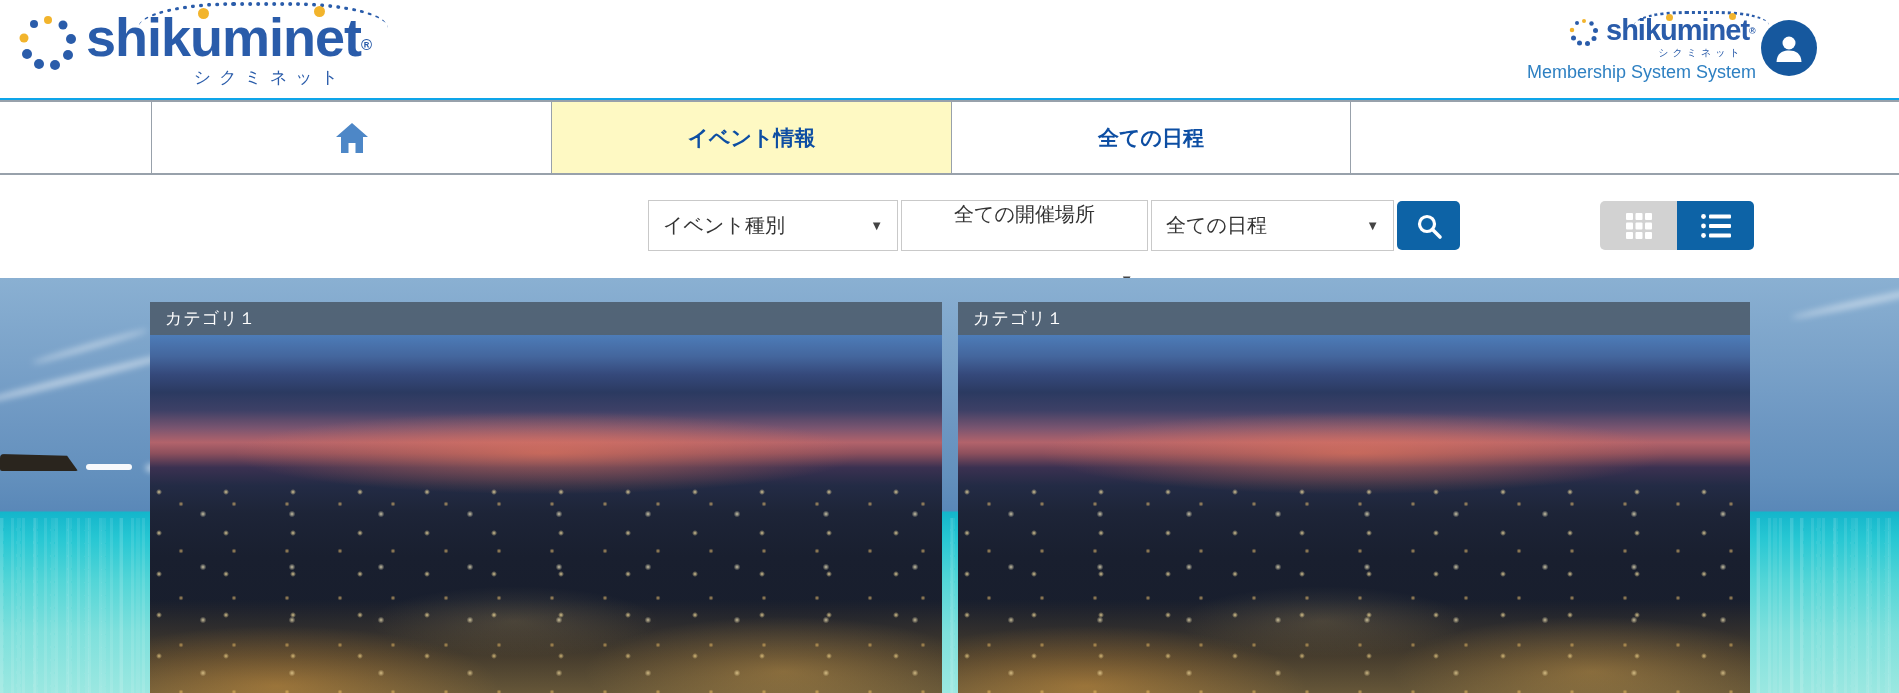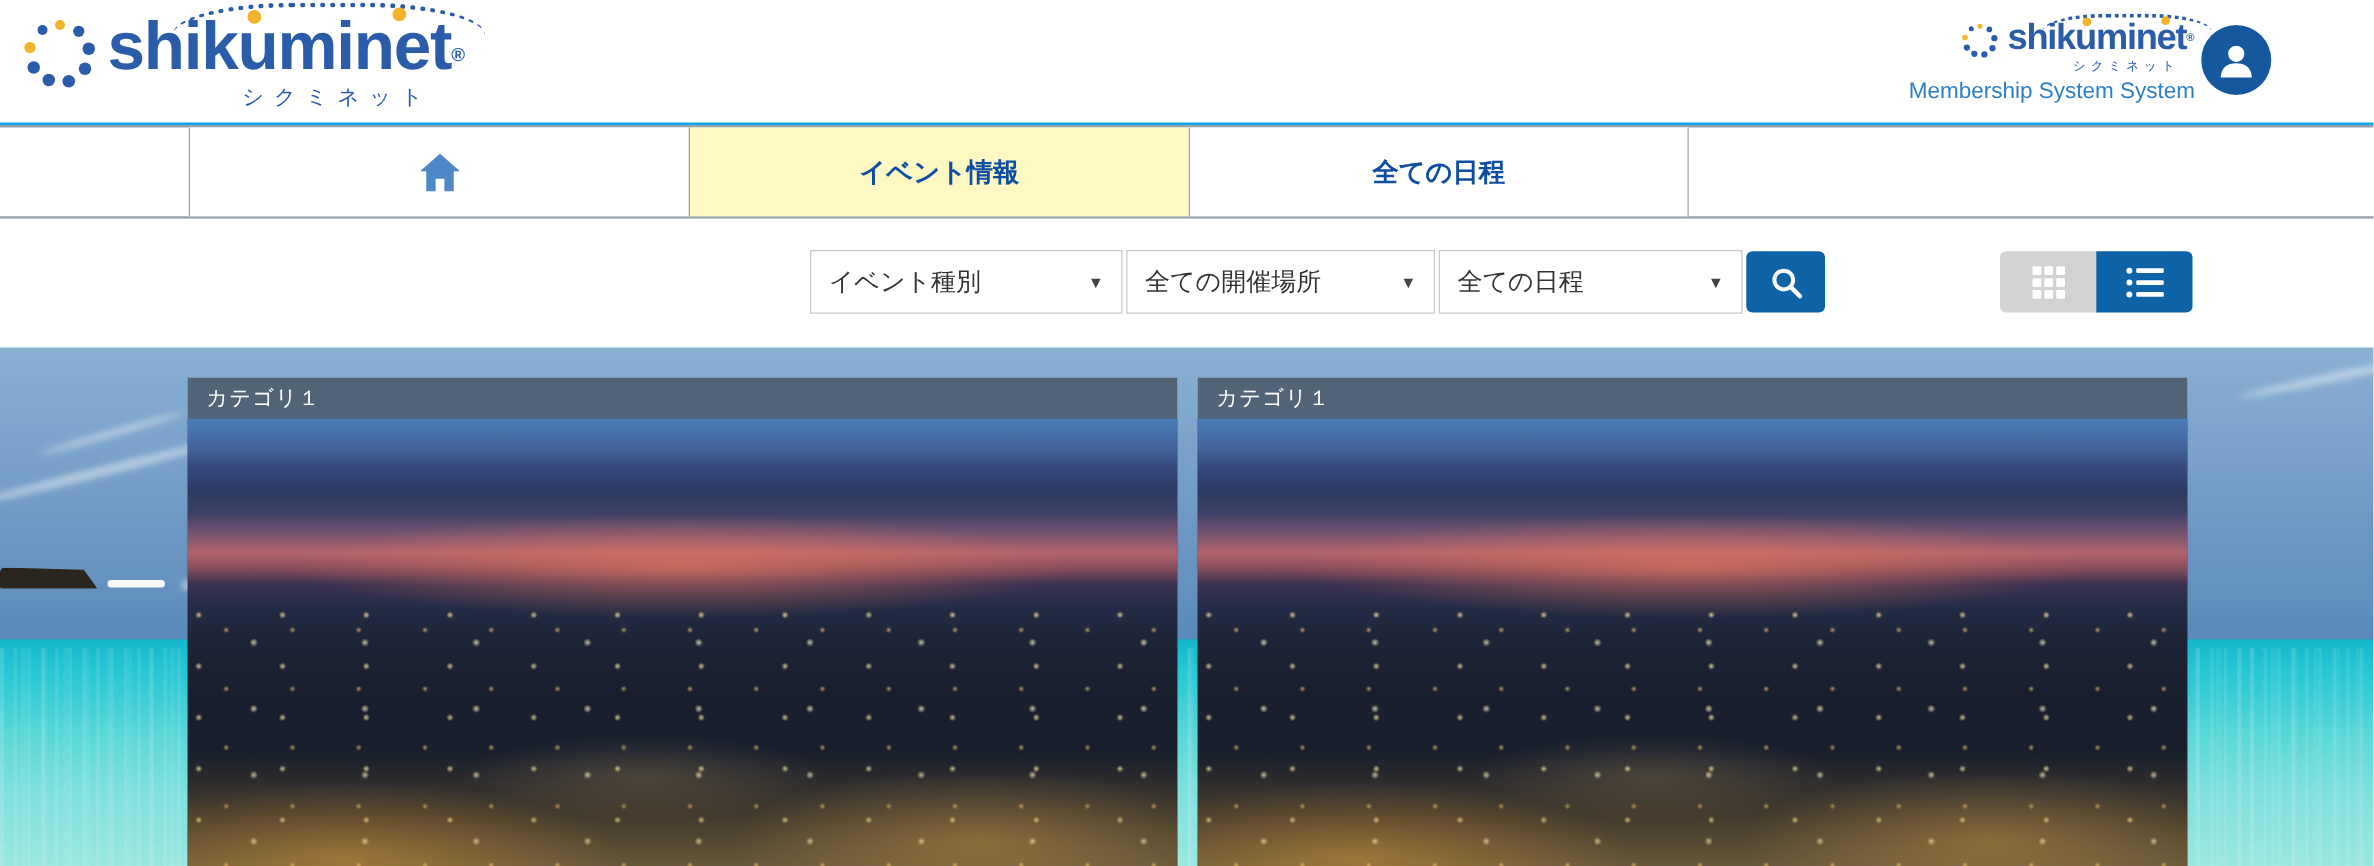--- a/index.html
+++ b/index.html
@@ -41,21 +41,21 @@
   .nav-tab.last { border-right:1px solid #98a1ab; }
   .nav-tab.active { background:#fef9c3; }
 
   
   .searchbar { position:absolute; left:0; top:175px; width:1899px; height:103px; background:#fff; }
   .kw-input { position:absolute; left:149px; top:25px; width:454px; height:51px; border:1px solid #c9c9c9; font-size:20px; padding:0 14px; color:#333; font-family:"Liberation Sans",sans-serif; outline:none; }
   .kw-input::placeholder { color:#9aa0a6; }
   .fselect { position:absolute; top:25px; height:51px; border:1px solid #c9c9c9; background:#fff; display:flex; align-items:center; font-size:20px; color:#333; padding:0 14px; cursor:pointer;gap:44px; }
   .fselect .caret { margin-left:auto; font-size:13px; color:#444; }
   .sel-type  { left:648px;  width:250px; }
-  .sel-place { left:901px;  width:247px; }
+  .sel-place { left:901px;  width:247px;flex-direction:column; }
   .sel-date  { left:1151px; width:243px; }
   .search-btn { position:absolute; left:1397px; top:26px; width:63px; height:49px; background:#0d63a6; border:none; border-radius:5px; display:flex; align-items:center; justify-content:center; cursor:pointer; }
   .toggle-group { position:absolute; left:1600px; top:26px; display:flex; }
   .tgl { width:77px; height:49px; border:none; display:flex; align-items:center; justify-content:center; cursor:pointer; }
   .tgl-grid { background:#d2d2d2; border-radius:5px 0 0 5px; }
   .tgl-list { background:#0d63a6; border-radius:0 5px 5px 0; }
 
   
   .content { position:absolute; left:0; top:278px; width:1899px; height:521px; overflow:hidden;
     background:linear-gradient(180deg,#8ab0d2 0%,#7aa2c9 16%,#6d97c2 28%,#6390bd 38%,#5a88b8 44.6%,

